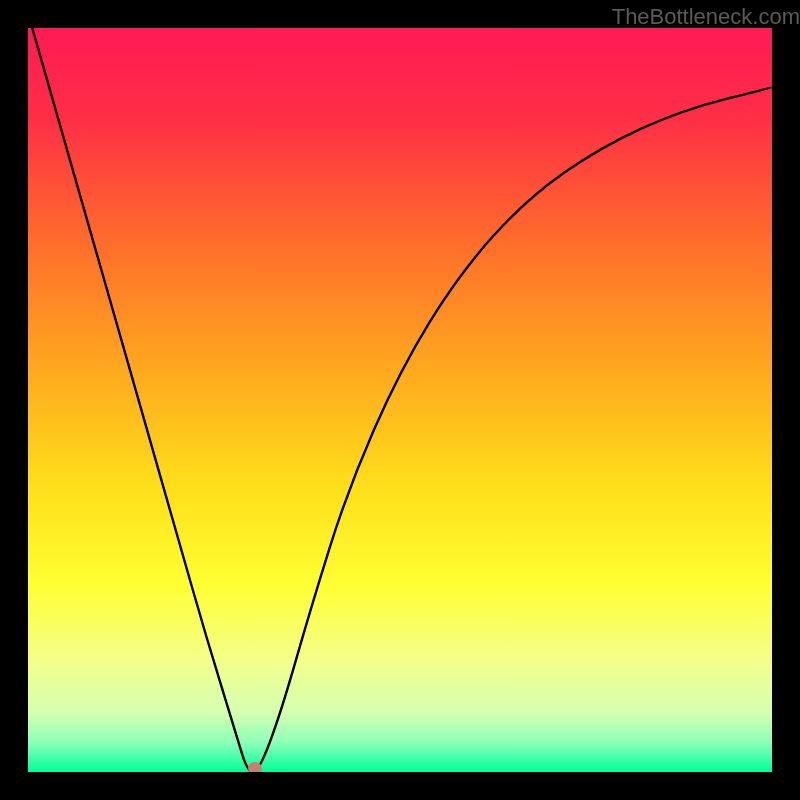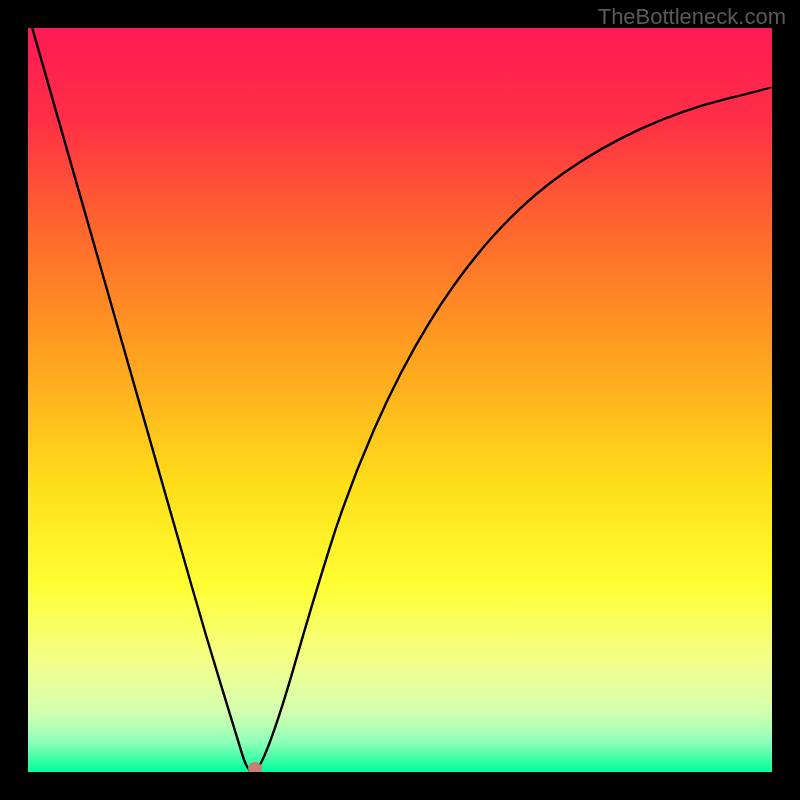--- a/index.html
+++ b/index.html
@@ -7,21 +7,21 @@
     width: 800px;
     height: 800px;
     background: #000;
     position: relative;
     font-family: Arial, sans-serif;
     overflow: hidden;
   }
   .attribution {
     position: absolute;
     top: 4px;
-    right: 14px;
+    right: 0;
     color: #5a5a5a;
     font-size: 22px;
     z-index: 10;
   }
   .chart-frame {
     position: absolute;
     left: 28px;
     top: 28px;
     width: 744px;
     height: 744px;

